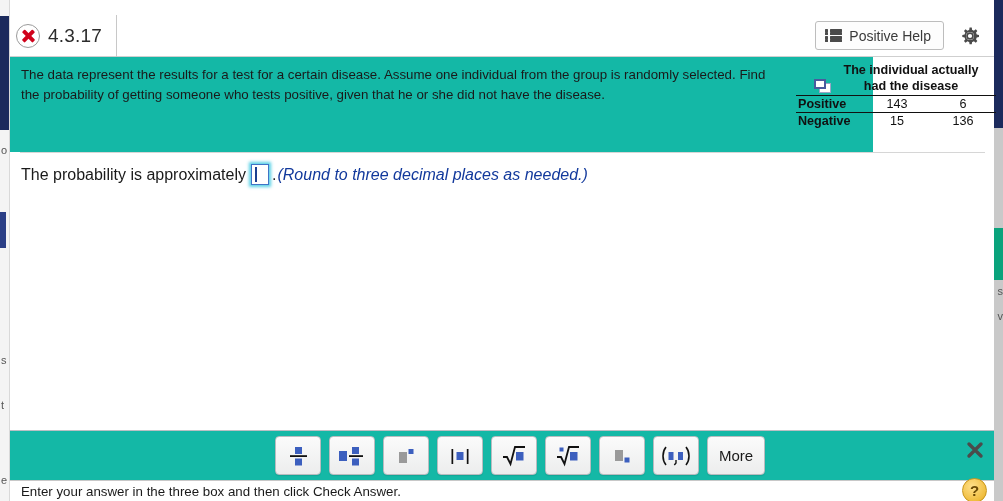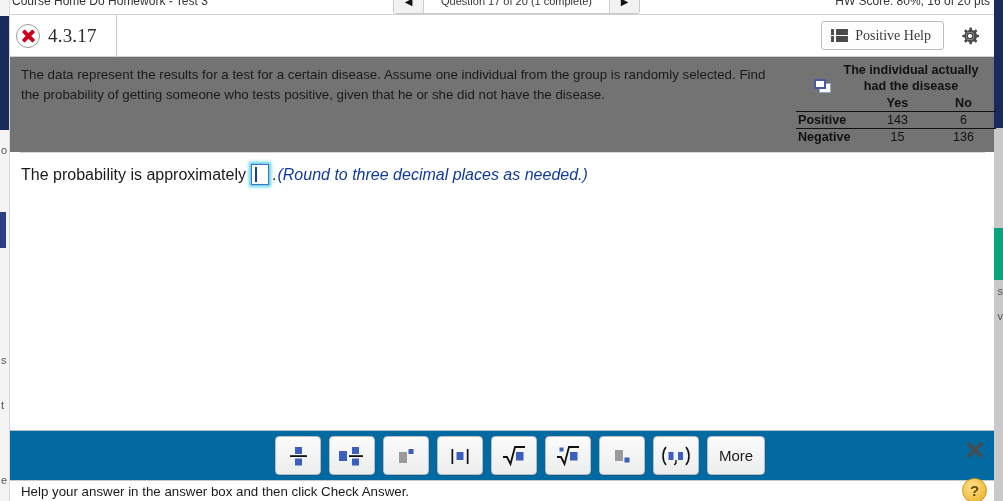--- a/index.html
+++ b/index.html
@@ -107,21 +107,20 @@
     position: absolute; right: 4px; top: -6px;
     font-size: 12px; color: #333; white-space: nowrap;
   }
 
   
   .qheader {
     position: absolute; left: 10px; top: 15px;
     width: 984px; height: 42px;
     background: #ffffff;
     border-bottom: 1px solid #cfcfcf;
-    font-family: Liberation Serif, serif;
   }
   .qnum-box {
     position: absolute; left: 0px; top: 0px;
     height: 42px; width: 107px;
     display: flex; align-items: center;
     padding-left: 6px;
     border-right: 1px solid #c8c8c8;
   }
   .xcircle {
     width: 24px; height: 24px; border-radius: 50%;
@@ -169,22 +168,22 @@
   }
   .gear-icon {
     position: absolute; right: 12px; top: 9px;
     width: 24px; height: 24px;
     cursor: pointer;
   }
 
   
   .qbody {
     position: absolute; left: 10px; top: 57px;
-    width: 984px; height: 95px;
-    background: #737373;
+    width: 863px; height: 95px;
+    background: #14b8a6;
   }
   .qtext {
     position: absolute; left: 11px; top: 8px;
     width: 765px;
     font-size: 13.3px; color: #1a1a1a;
     line-height: 1.52;
   }
 
   
   .table-wrap {
@@ -266,21 +265,21 @@
     color: #12399c;
     margin-left: 1px;
     font-style: italic;
   }
   .period { color: #1a1a1a; margin-left: 1px; }
 
   
   .mathpanel {
     position: absolute; left: 10px; top: 430px;
     width: 984px; height: 50px;
-    background: #0369a1;
+    background: #14b8a6;
     border-top: 1px solid #bcbfc4;
   }
   .mathbar {
     position: absolute; left: 265px; top: 5px;
     display: flex; gap: 8px;
   }
   .mbtn {
     width: 46px; height: 39px;
     background: linear-gradient(#fbfbfb, #eceded);
     border: 1px solid #b9bcc0;
@@ -337,29 +336,20 @@
   </div>
 
   <div class="bg-right-strip"></div>
   <div class="bg-right-navy"></div>
   <div class="bg-right-teal"></div>
   <div class="bg-right-text">
     <span style="top:285px">s</span>
     <span style="top:310px">v</span>
   </div>
 
-  <div class="topbar">
-    <div class="topbar-left-text">Course Home   Do Homework - Test 3</div>
-    <div class="topbar-nav">
-      <div class="topbar-nav-btn">◀</div>
-      <div class="topbar-nav-label">Question 17 of 20  (1 complete)</div>
-      <div class="topbar-nav-btn last">▶</div>
-    </div>
-    <div class="topbar-right-text">HW Score: 80%, 16 of 20 pts</div>
-  </div>
 
   <div class="qheader">
     <div class="qnum-box">
       <span class="xcircle"></span>
       <span class="qnum-label">4.3.17</span>
     </div>
 
     <div class="qhelp-btn">
       <span class="list-icon">
           <i></i>
@@ -387,25 +377,20 @@
       <span class="popout-icon">
         <span class="po-back"></span>
           <span class="po-front"></span>
       </span>
       <div class="tbl-title">
         <div>The individual actually</div>
         <div>had the disease</div>
       </div>
       <table class="data">
         <tbody>
-            <tr class="hdr">
-          <th class="rowhead"></th>
-          <th>Yes</th>
-          <th>No</th>
-        </tr>
         <tr class="r1">
           <td class="rowhead">Positive</td>
           <td class="num">143</td>
           <td class="num">6</td>
         </tr>
         <tr class="r2">
           <td class="rowhead">Negative</td>
           <td class="num">15</td>
           <td class="num">136</td>
         </tr>
@@ -494,17 +479,17 @@
     </div>
 
     <span class="close-x">
       <svg width="18" height="18" viewBox="0 0 18 18">
         <path d="M3 3 L15 15 M15 3 L3 15" stroke="#4b4b4b" stroke-width="3.4" stroke-linecap="round"></path>
       </svg>
     </span>
   </div>
 
   <div class="statusbar">
-    <div class="status-text">Help your answer in the answer box and then click Check Answer.</div>
+    <div class="status-text">Enter your answer in the three box and then click Check Answer.</div>
     <div class="help-circle">?</div>
   </div>
 
 </div>
 
 </body></html>

